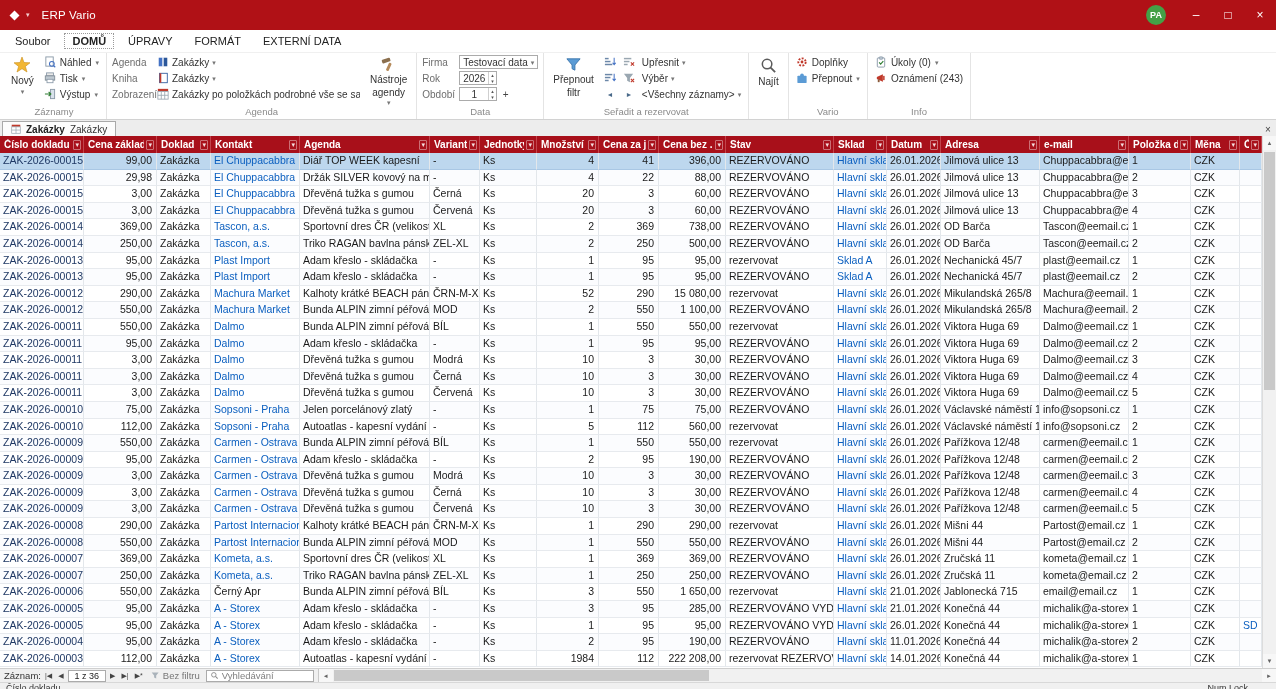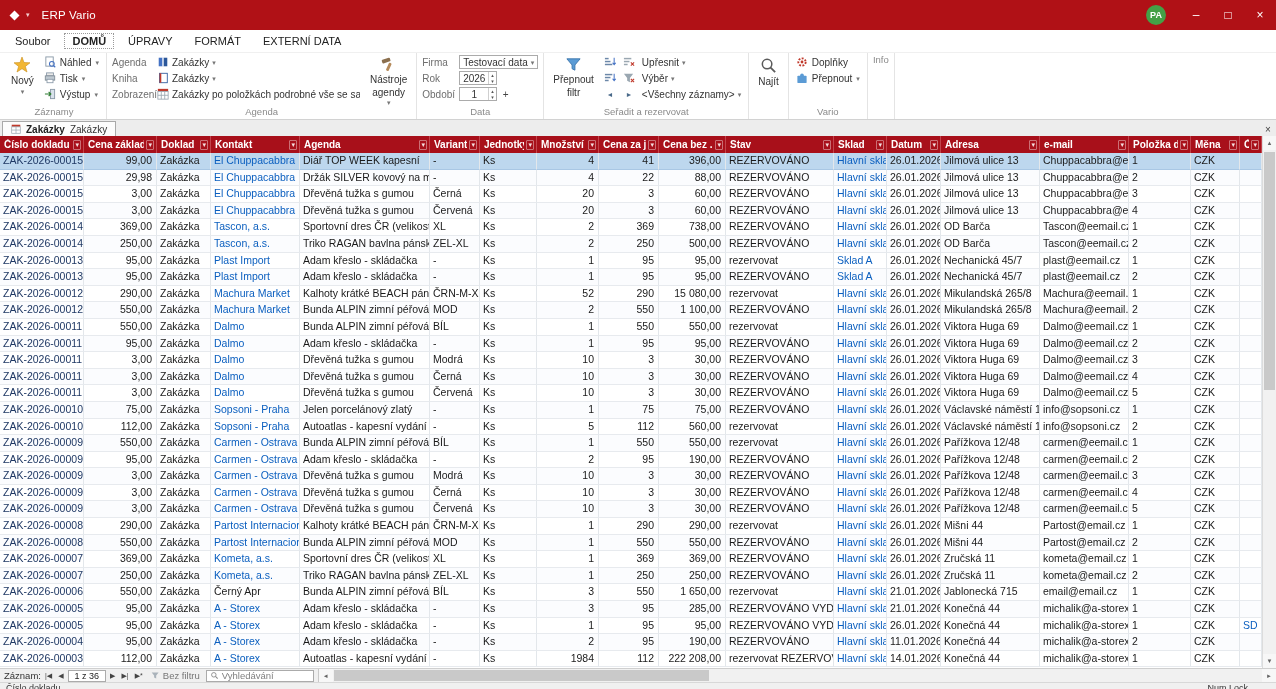--- a/index.html
+++ b/index.html
@@ -383,20 +383,45 @@
             </span>
             <span>Přepnout</span>
             <span class="caret">▾</span>
           </div>
         </div>
       </div>
       <div class="glabel">Vario</div>
     </div>
 
     <div class="rgroup">
+      <div class="rcontent">
+        <div class="stack">
+          <div class="smallbtn">
+            <span>
+              <svg width="12" height="12" viewBox="0 0 13 13">
+                  <rect x="2.5" y="2" width="8" height="10" rx="1" fill="#fff" stroke="#8A99A8"></rect>
+                  <rect x="4.5" y="1" width="4" height="2.4" rx="0.8" fill="#C9D4DE" stroke="#8A99A8"></rect>
+                  <path d="M4.5 7 l1.6 1.8 L9 5.5" stroke="#2E7D32" stroke-width="1.2" fill="none"></path>
+                </svg>
+            </span>
+            <span>Úkoly (0)</span>
+            <span class="caret">▾</span>
+          </div>
+          <div class="smallbtn">
+            <span>
+              <svg width="12" height="12" viewBox="0 0 13 13">
+                  <path d="M2 5.5 L8.5 2.5 V10.5 L2 7.5 z" fill="#C0392B"></path>
+                  <rect x="8.8" y="4.2" width="1.6" height="4.6" fill="#C0392B"></rect>
+                  <rect x="3" y="8" width="2" height="3" fill="#8A5A3A"></rect>
+                </svg>
+            </span>
+            <span>Oznámení (243)</span>
+          </div>
+        </div>
+      </div>
       <div class="glabel">Info</div>
     </div>
 
   </div>
 
   <div class="tabstrip">
     <div class="doc-tab">
       <span>
         <svg width="10" height="10" viewBox="0 0 14 14">
             <rect x="1" y="1" width="12" height="3" fill="#C0392B"></rect>

